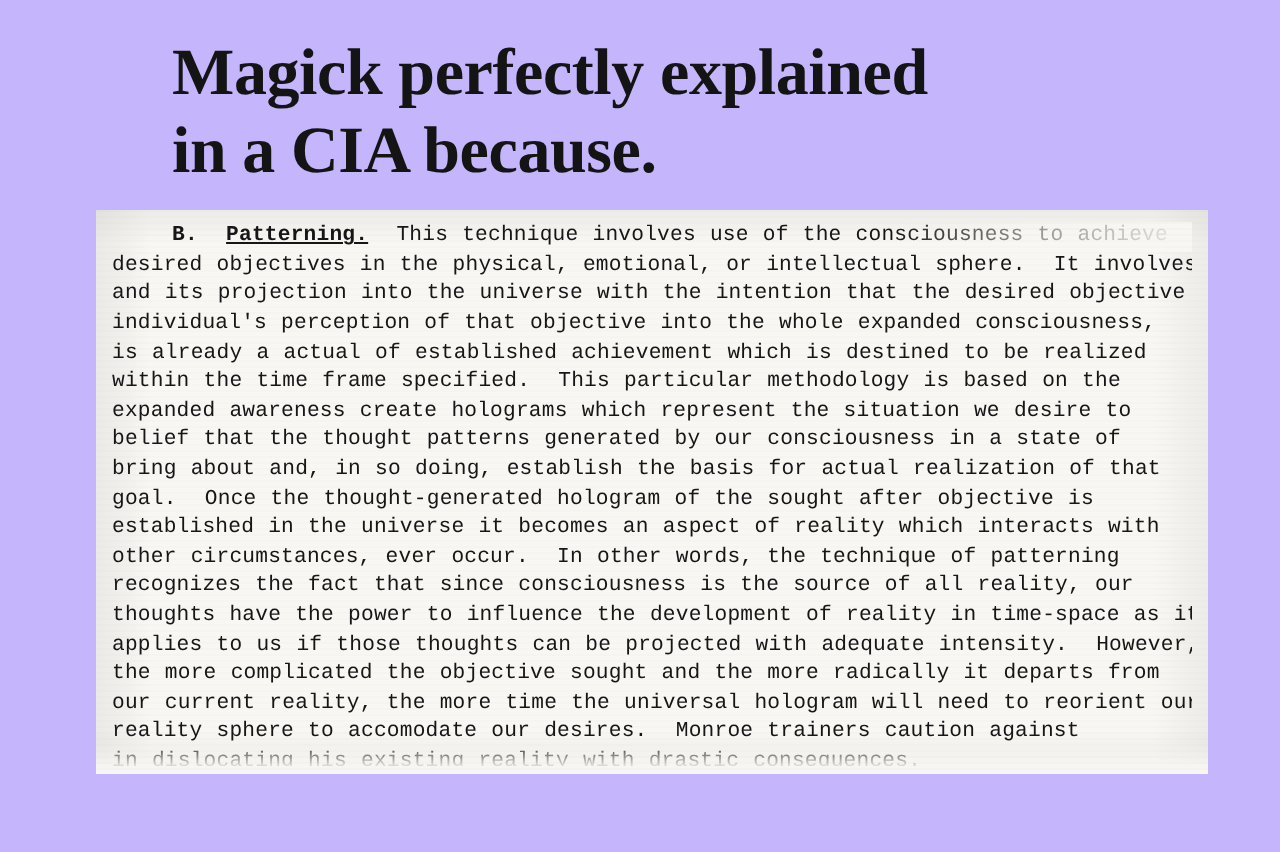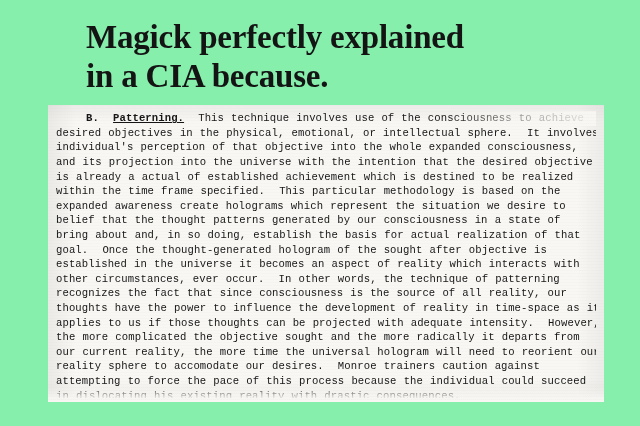--- a/index.html
+++ b/index.html
@@ -11,21 +11,21 @@
     width: 640px;
     height: 426px;
     overflow: hidden;
     font-family: "Liberation Serif", serif;
     color: #111111;
   }
   .page {
     position: relative;
     width: 640px;
     height: 426px;
-    background: #86efac;
+    background: #c4b5fd;
     box-sizing: border-box;
     padding: 18px 26px 0 26px;
   }
   .headline {
     font-family: "Liberation Serif", serif;
     font-weight: 700;
     font-size: 33px;
     line-height: 1.17;
     letter-spacing: -0.2px;
     color: #141414;
@@ -119,36 +119,35 @@
     <span class="line">Magick perfectly explained</span>
     <span class="line">in a CIA because.</span>
   </h1>
 
   <div class="doc-scan">
     <div class="doc-body">
 
       <span class="doc-line first"><span class="lbl-bold">B.</span>  <span class="lbl-underline">Patterning.</span><span>  This technique involves use of the consciousness to achieve</span></span>
 
       <span class="doc-line">desired objectives in the physical, emotional, or intellectual sphere.  It involves</span>
+      <span class="doc-line">and its projection into the universe with the intention that the desired objective</span>
       <span class="doc-line">individual's perception of that objective into the whole expanded consciousness,</span>
-      <span class="doc-line">and its projection into the universe with the intention that the desired objective</span>
       <span class="doc-line">is already a actual of established achievement which is destined to be realized</span>
       <span class="doc-line">within the time frame specified.  This particular methodology is based on the</span>
       <span class="doc-line">expanded awareness create holograms which represent the situation we desire to</span>
       <span class="doc-line">belief that the thought patterns generated by our consciousness in a state of</span>
       <span class="doc-line">bring about and, in so doing, establish the basis for actual realization of that</span>
       <span class="doc-line">goal.  Once the thought-generated hologram of the sought after objective is</span>
       <span class="doc-line">established in the universe it becomes an aspect of reality which interacts with</span>
       <span class="doc-line">other circumstances, ever occur.  In other words, the technique of patterning</span>
       <span class="doc-line">recognizes the fact that since consciousness is the source of all reality, our</span>
       <span class="doc-line">thoughts have the power to influence the development of reality in time-space as it</span>
       <span class="doc-line">applies to us if those thoughts can be projected with adequate intensity.  However,</span>
       <span class="doc-line">the more complicated the objective sought and the more radically it departs from</span>
       <span class="doc-line">our current reality, the more time the universal hologram will need to reorient our</span>
       <span class="doc-line">reality sphere to accomodate our desires.  Monroe trainers caution against</span>
-      <span class="doc-line">attempting to force the pace of this process because the individual could succeed</span>
       <span class="clipped-last">in dislocating his existing reality with drastic consequences.</span>
     </div>
     <div class="fade-right"></div>
     <div class="fade-bottom"></div>
   </div>
 
 </div>
 
 </body></html>

